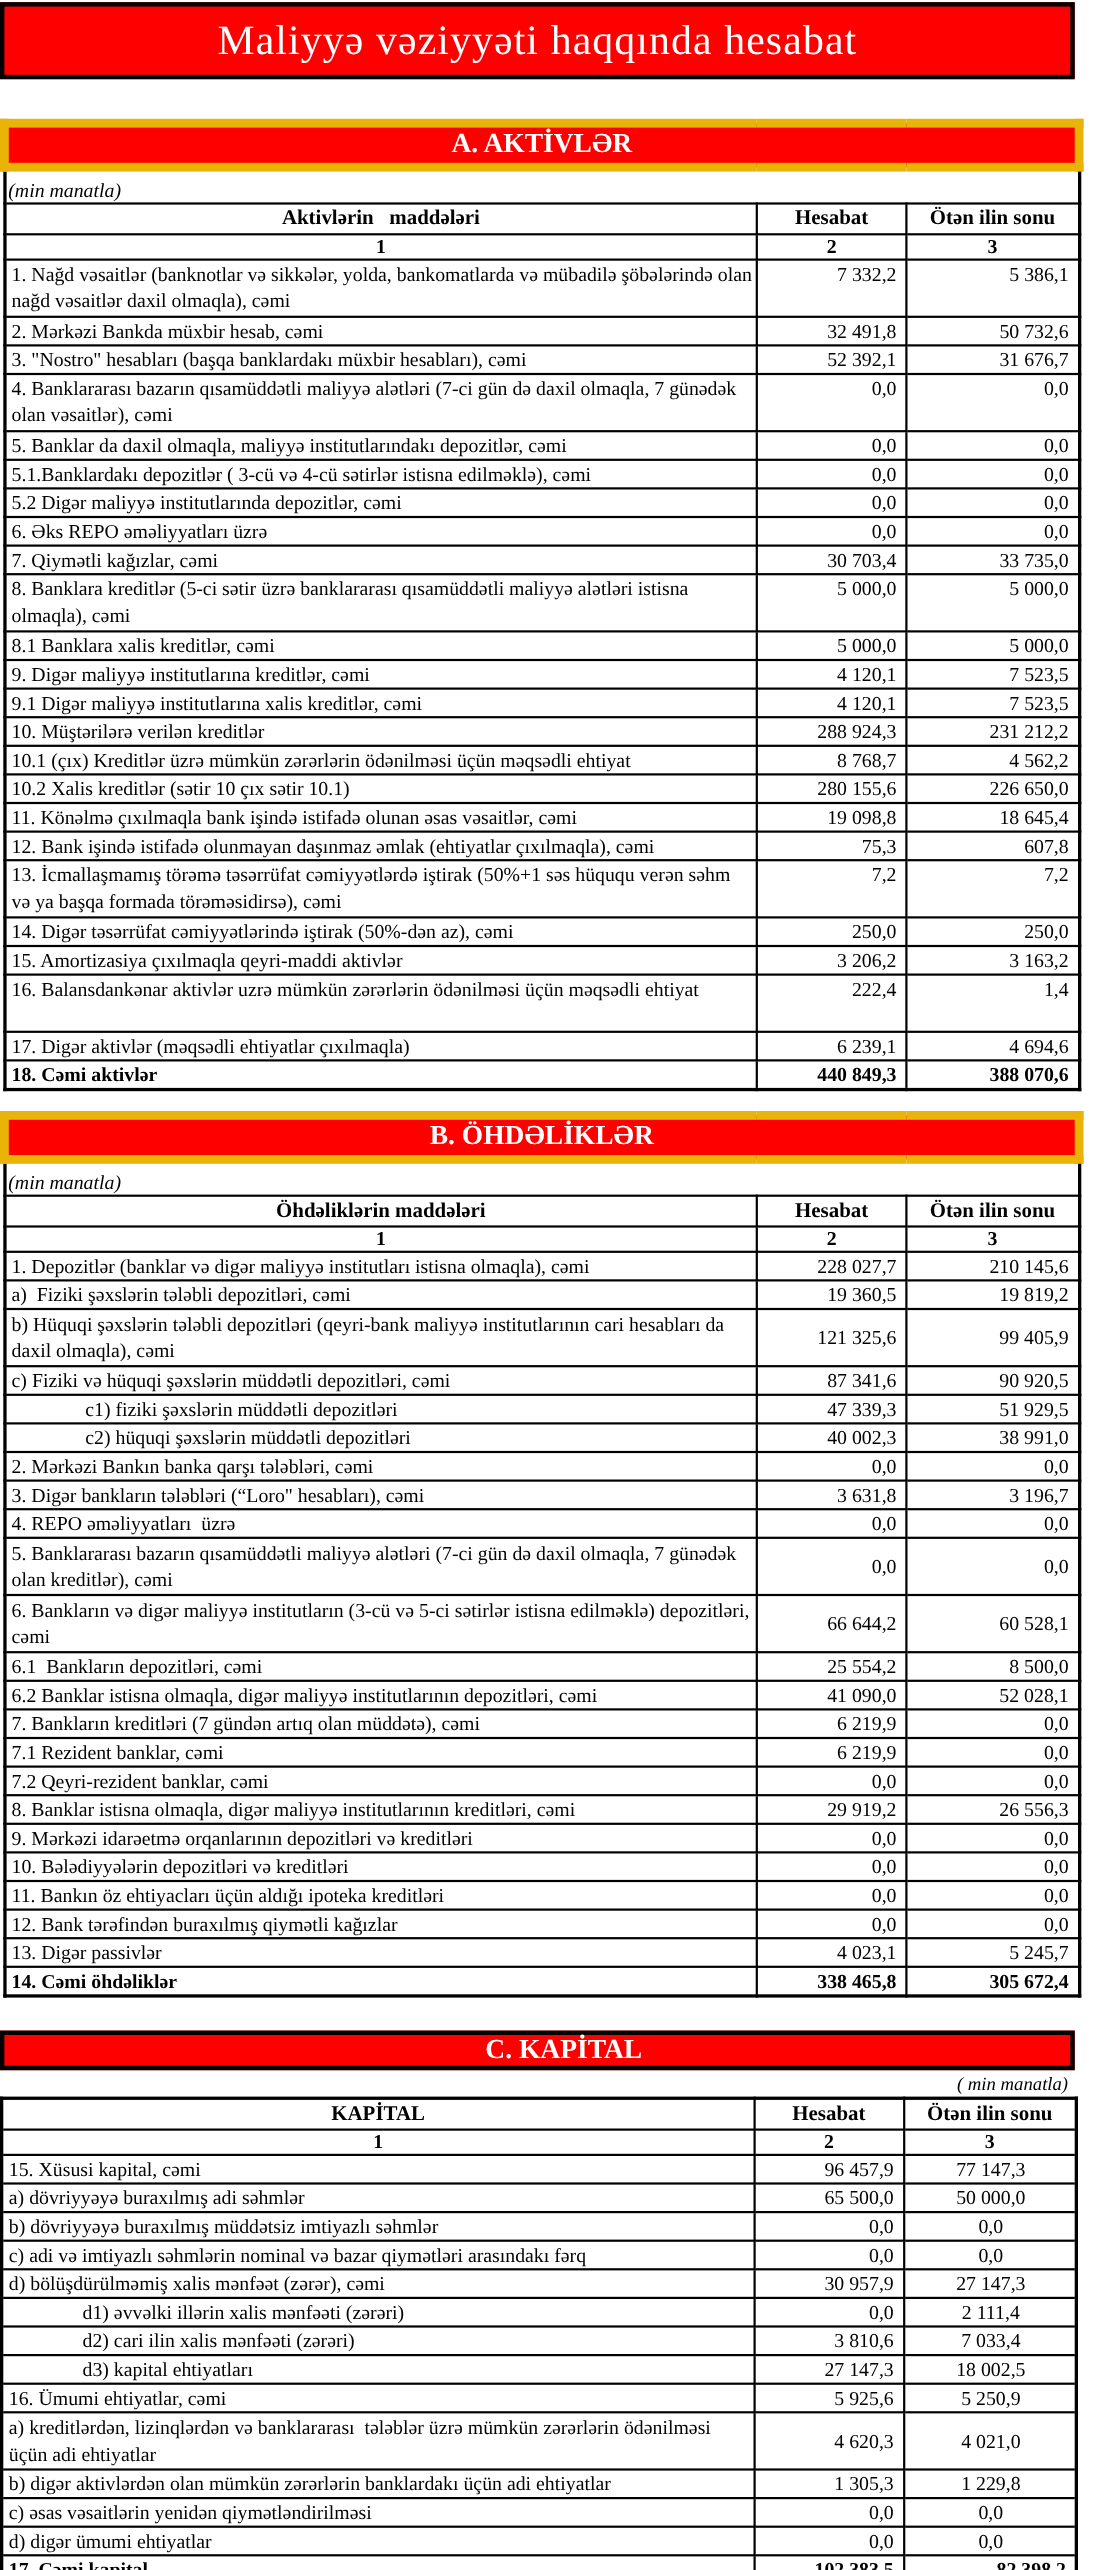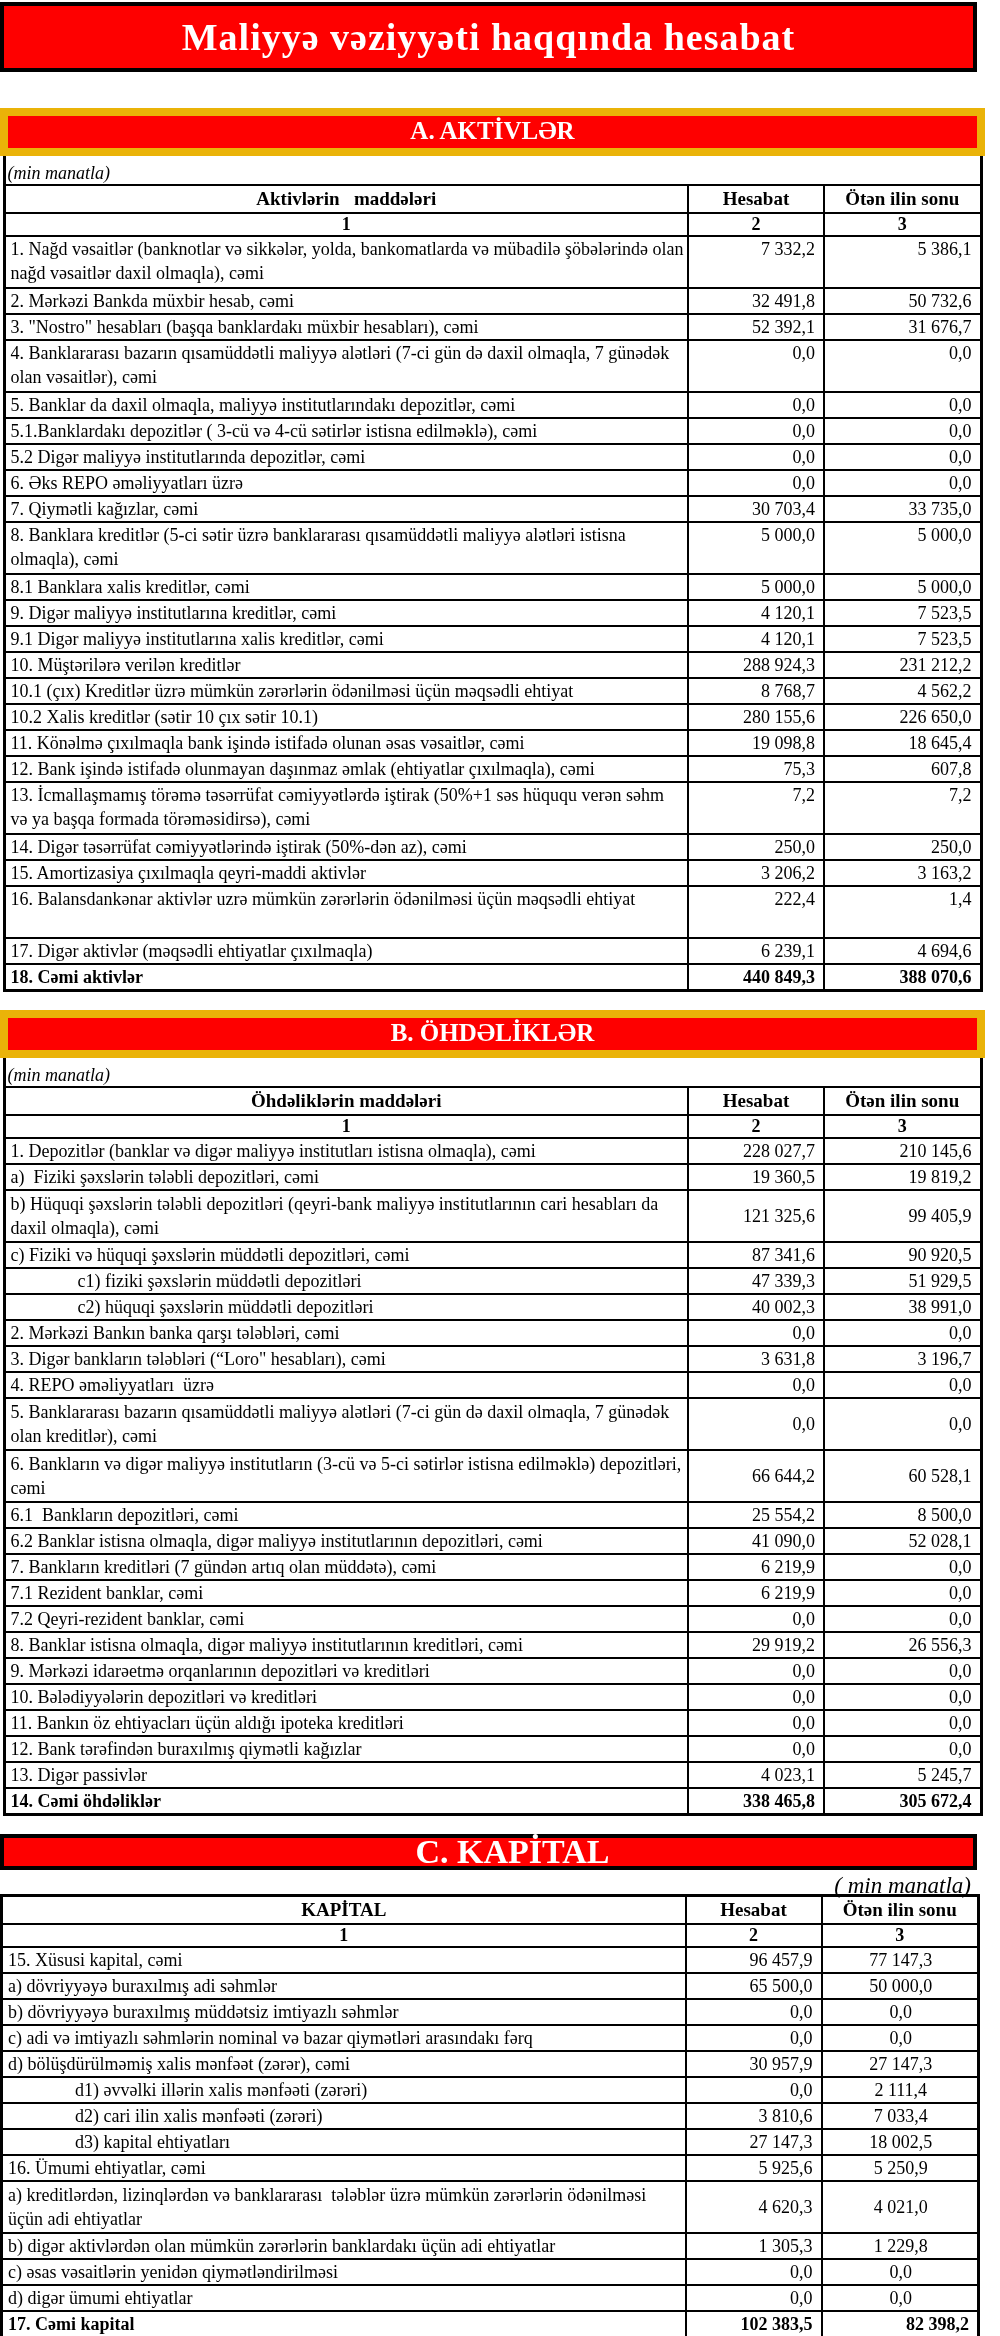--- a/index.html
+++ b/index.html
@@ -11,21 +11,21 @@
   .page { width:977px; padding-top:2px; }
 
   
   .title-banner {
     border:4px solid #000;
     background:#fe0000;
     height:62px;
     display:flex; align-items:center; justify-content:center;
   }
   .title-banner span {
-    color:#fff; font-weight:bold; font-size:38px; letter-spacing:1px;
+    color:#fff; font-weight:normal; font-size:38px; letter-spacing:1px;
   }
 
   
   table.sheet {
     width:977px;
     border-collapse:collapse;
     table-layout:fixed;
     border:3px solid #000;
   }
   .mt-a { margin-top:36px; }
@@ -62,29 +62,29 @@
   .section-a tbody.rows td { vertical-align:top; }
   
   .section-b tbody.rows td, .section-c tbody.rows td { vertical-align:middle; }
 
   
   .section-c tbody.rows td.c3 { text-align:center; padding-right:0; }
   .section-c tbody.rows tr.bold td.c3 { text-align:right; padding-right:8px; }
 
   
   .banner-c {
-    margin-top:18px;
+    margin-top:30px;
     border:4px solid #000;
     background:#fe0000;
     height:28px;
     display:flex; align-items:center; justify-content:center;
-    color:#fff; font-weight:bold; font-size:34px;padding-left:48px;
+    color:#fff; font-weight:bold; font-size:25px;padding-left:48px;
   }
   .note-c {
-    text-align:right; font-style:italic; font-size:23px;
+    text-align:right; font-style:italic; font-size:17px;
     padding:3px 6px 2px 0; height:19px;
   }
 </style>
 </head>
 <body>
 
 <div class="page">
 
   <div class="title-banner">
     <span>Maliyyə vəziyyəti haqqında hesabat</span>

